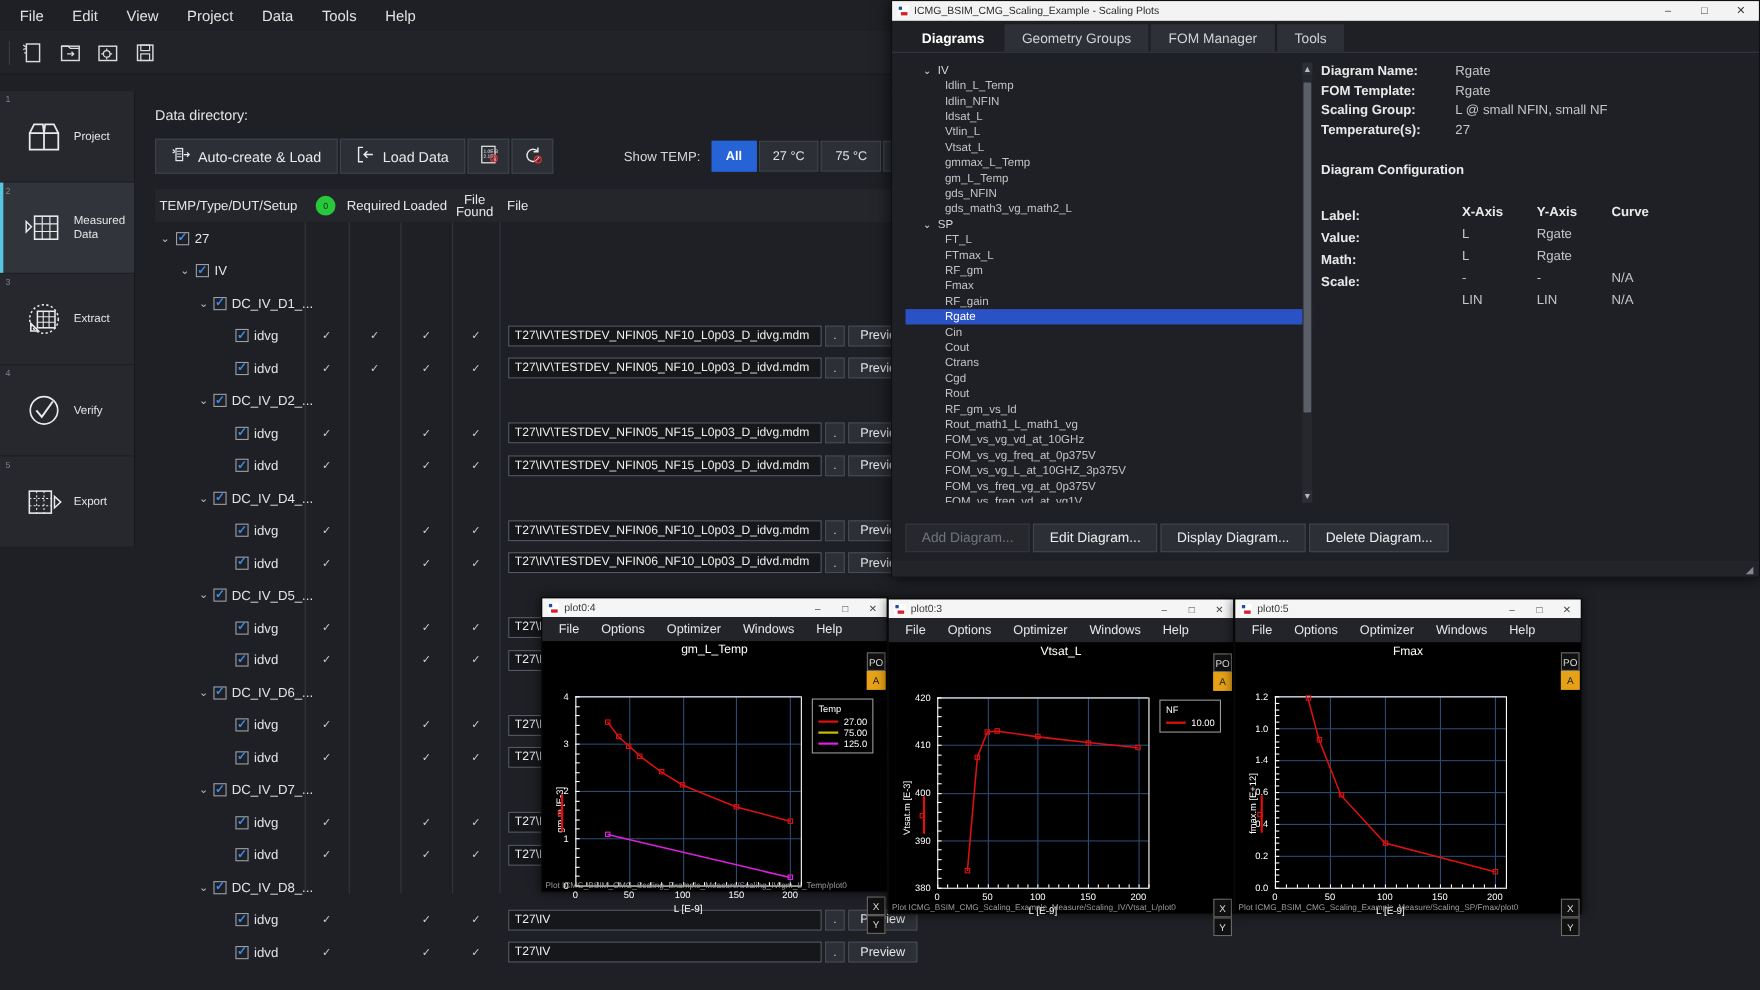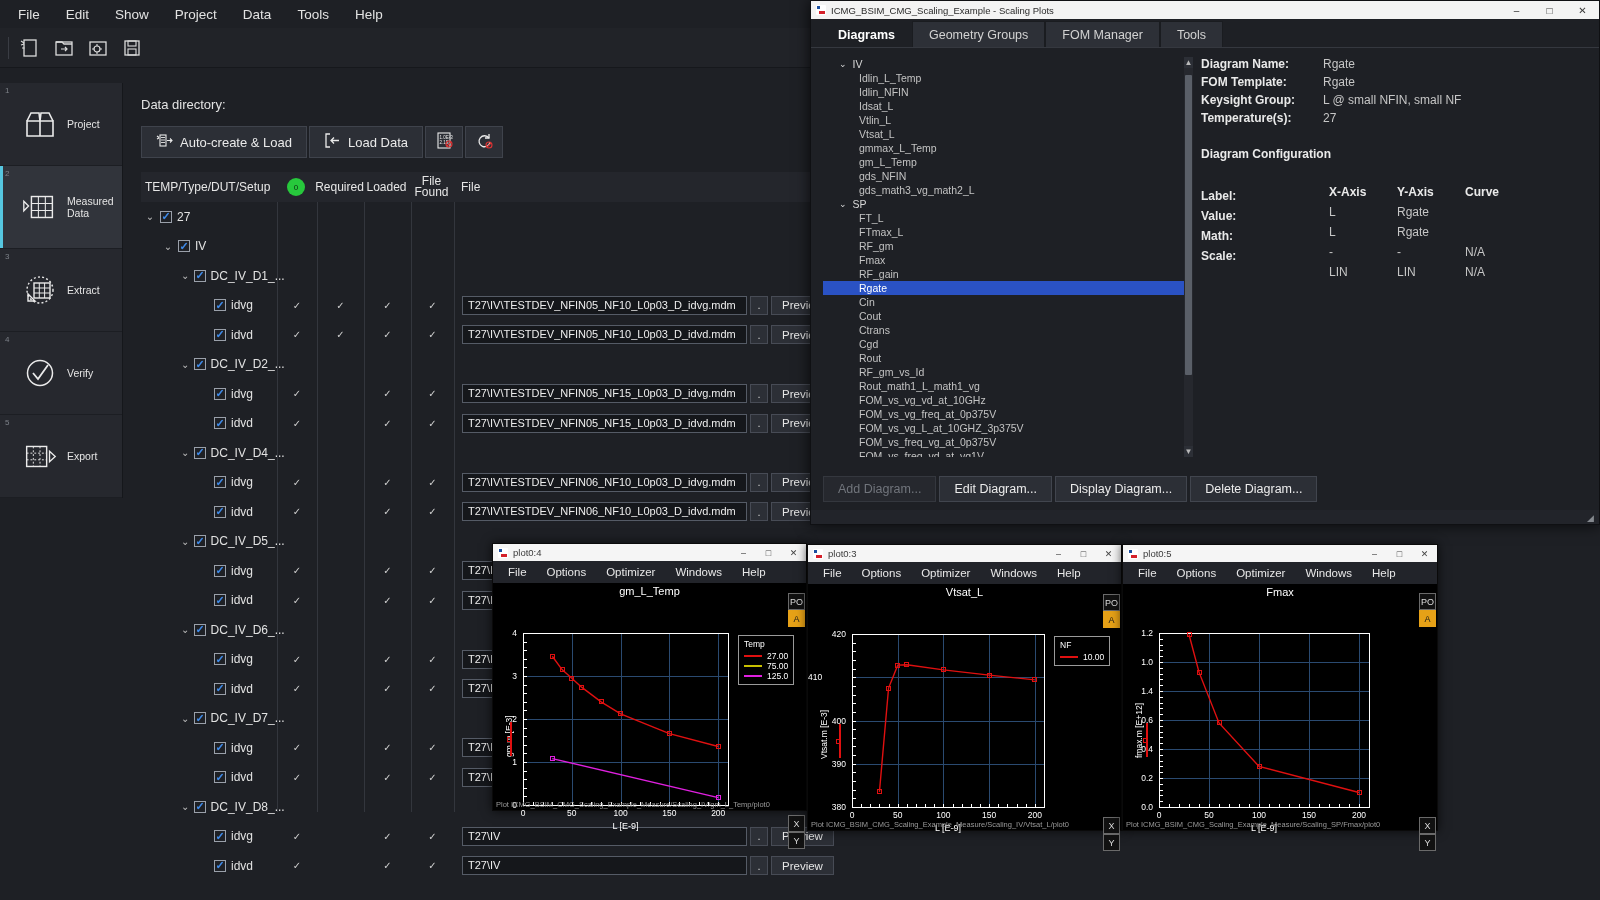--- a/index.html
+++ b/index.html
@@ -250,21 +250,21 @@
 <body>
 
 <div id="root">
 
   <div class="mg-window">
 
 
     <div class="mg-menubar">
       <div class="mi">File</div>
       <div class="mi">Edit</div>
-      <div class="mi">Show</div>
+      <div class="mi">View</div>
       <div class="mi">Project</div>
       <div class="mi">Data</div>
       <div class="mi">Tools</div>
       <div class="mi">Help</div>
     </div>
 
     <div class="mg-toolbar">
       <div class="tb-sep"></div>
       <div class="tb-btn">
         <svg width="22" height="22" viewBox="0 0 22 22">
@@ -393,20 +393,28 @@
           <span>
             <svg width="19" height="19" viewBox="0 0 19 19">
                 <path d="M14 7 a5.5 5.5 0 1 0 1 4" fill="none" stroke="#eaeaea" stroke-width="1.3"></path>
                 <path d="M14 3 v4 h-4" fill="none" stroke="#eaeaea" stroke-width="1.3"></path>
                 <circle cx="14" cy="14" r="3" fill="none" stroke="#d33" stroke-width="1.1"></circle>
                 <path d="M12 16 l4 -4" stroke="#d33" stroke-width="1.1"></path>
               </svg>
           </span>
         </div>
 
+        <div class="temp-grp">
+          <span class="temp-lbl">Show TEMP:</span>
+          <div class="temp-btn on">All</div>
+          <div class="temp-btn">27 °C</div>
+          <div class="temp-btn">75 °C</div>
+          <div class="temp-btn">125 °C</div>
+          <span class="temp-lbl" style="margin-left:10px">Sho</span>
+        </div>
       </div>
 
       <div class="tbl-head">
         <div class="th name">TEMP/Type/DUT/Setup</div>
         <div class="th" style="width:40px">
           <span class="badge0">0</span>
         </div>
         <div class="th" style="width:47px">Required</div>
         <div class="th" style="width:47px">Loaded</div>
         <div class="th" style="width:43px;line-height:11px;text-align:center">File<br>Found</div>
@@ -919,21 +927,21 @@
       <div class="diag-info">
         <div class="di-row">
           <span class="di-key">Diagram Name:</span>
           <span class="di-val">Rgate</span>
         </div>
         <div class="di-row">
           <span class="di-key">FOM Template:</span>
           <span class="di-val">Rgate</span>
         </div>
         <div class="di-row">
-          <span class="di-key">Keysight Group:</span>
+          <span class="di-key">Scaling Group:</span>
           <span class="di-val">L @ small NFIN, small NF</span>
         </div>
         <div class="di-row">
           <span class="di-key">Temperature(s):</span>
           <span class="di-val">27</span>
         </div>
 
         <div class="di-sec">Diagram Configuration</div>
 
         <div class="cfg-row">
@@ -1180,21 +1188,21 @@
         <div class="tickmark" style="top: 58.65px; left: 44px; height: 1px; width: 4px;"></div>
         <div class="tickmark" style="top: 50px; left: 44px; height: 1px; width: 4px;"></div>
         <div class="ticklbl" style="left: 35px; top: 226px; width: 18px; text-align: center;">0</div>
         <div class="ticklbl" style="left: 80.7143px; top: 226px; width: 18px; text-align: center;">50</div>
         <div class="ticklbl" style="left: 126.429px; top: 226px; width: 18px; text-align: center;">100</div>
         <div class="ticklbl" style="left: 172.143px; top: 226px; width: 18px; text-align: center;">150</div>
         <div class="ticklbl" style="left: 217.857px; top: 226px; width: 18px; text-align: center;">200</div>
         <div class="ticklbl" style="left: 0px; top: 218px; width: 38px; text-align: right;">380</div>
         <div class="ticklbl" style="left: 0px; top: 174.75px; width: 38px; text-align: right;">390</div>
         <div class="ticklbl" style="left: 0px; top: 131.5px; width: 38px; text-align: right;">400</div>
-        <div class="ticklbl" style="left: 0px; top: 88.25px; width: 38px; text-align: left;">410</div>
+        <div class="ticklbl" style="left: 0px; top: 88.25px; width: 38px; text-align: right;">410</div>
         <div class="ticklbl" style="left: 0px; top: 45px; width: 38px; text-align: right;">420</div>
         <div class="axlbl" style="left: 44px; width: 192px; text-align: center; top: 239px;">L  [E-9]</div>
         <div class="ylbl-rot" style="left: 11px; top: 174.56px;">Vtsat.m  [E-3]</div>
         <div style="position: absolute; left: 31px; top: 139.96px; width: 2px; height: 34px; background: rgb(224, 16, 16);"></div>
         <div class="marker" style="left: 28px; top: 154.96px; border-color: rgb(224, 16, 16);"></div>
         <svg width="315" height="287" style="position: absolute; left: 0px; top: 0px;">
           <polyline points="71.42857142857143,207.8625 80.57142857142857,104.0625 89.71428571428571,81.13999999999996 98.85714285714286,80.7075000000001 135.42857142857142,85.89750000000004 181.14285714285714,91.0875 226.85714285714283,95.8450000000001" fill="none" stroke="#e01010" stroke-width="1.4"></polyline>
         </svg>
         <div class="marker" style="left: 68.9286px; top: 205.363px; border-color: rgb(224, 16, 16);"></div>
         <div class="marker" style="left: 78.0714px; top: 101.562px; border-color: rgb(224, 16, 16);"></div>

